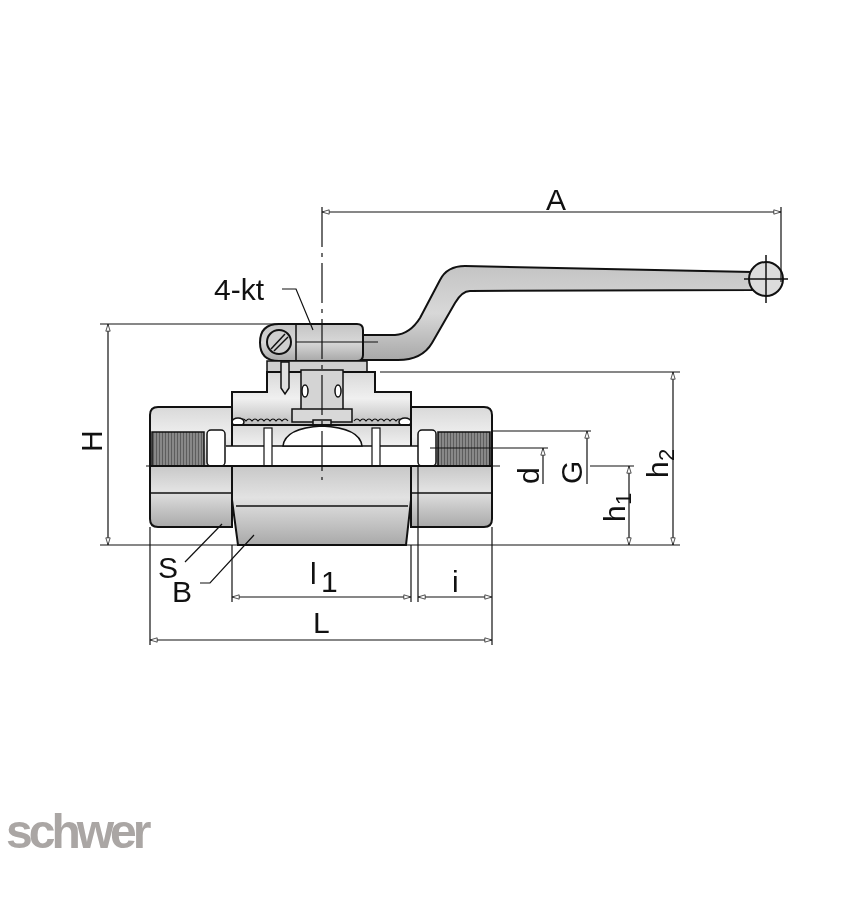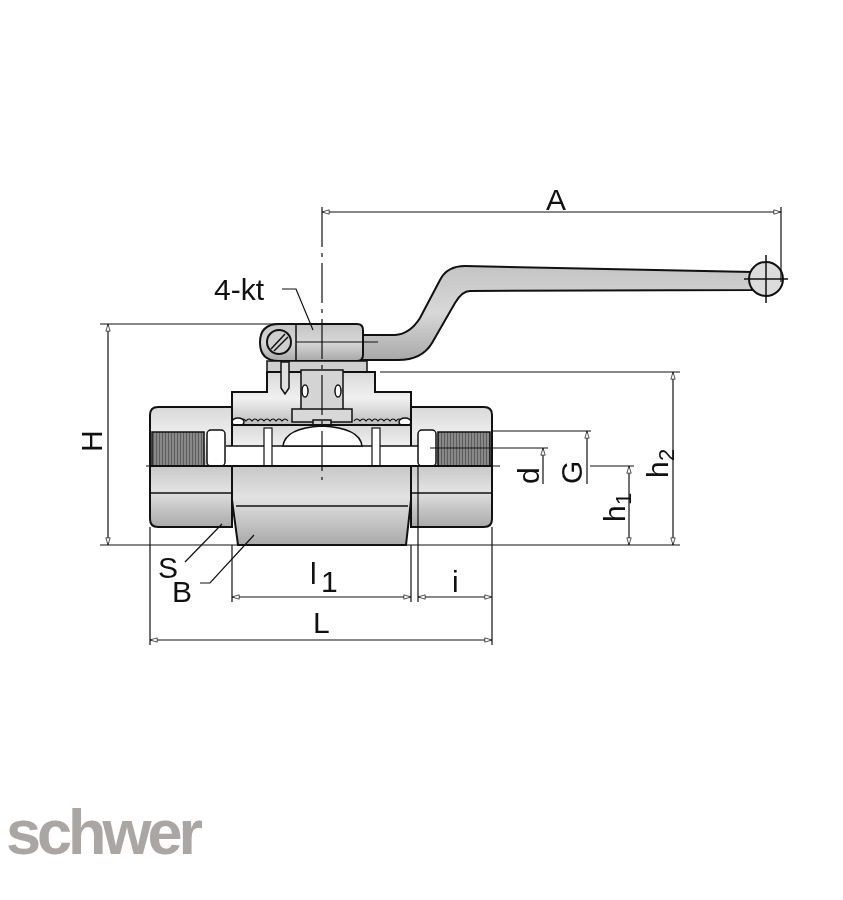--- a/index.html
+++ b/index.html
@@ -1,21 +1,21 @@
 <!DOCTYPE html>
 <html><head>
   <meta charset="utf-8">
   <style>
     html, body { margin: 0; padding: 0; background: #ffffff; }
     body { width: 843px; height: 900px; position: relative; overflow: hidden; font-family: "Liberation Sans", sans-serif; }
     #drawing { position: absolute; left: 0; top: 0; }
     .dimtext { font-family: "Liberation Sans", sans-serif; font-size: 30px; fill: #111; }
     .dimsub { font-family: "Liberation Sans", sans-serif; font-size: 22px; fill: #111; }
     .logo { position: absolute; left: 6px; top: 806px; color: #aaa6a4; }
-    .logo-main { font-family: "Liberation Sans", sans-serif; font-weight: bold; font-size: 63px; letter-spacing: -4px; line-height: 52px; }
+    .logo-main { font-family: "Liberation Sans", sans-serif; font-weight: bold; font-size: 48px; letter-spacing: -4px; line-height: 52px; }
     .logo-sub { font-family: "DejaVu Serif", serif; font-weight: bold; font-size: 27px; margin-left: 34px; line-height: 30px; margin-top: -4px; }
   </style>
 </head>
 <body>
 
 <svg id="drawing" width="843" height="900" viewBox="0 0 843 900" xmlns="http://www.w3.org/2000/svg">
   <defs>
     <linearGradient id="gBody" x1="0" y1="0" x2="0" y2="1">
       <stop offset="0" stop-color="#d9d9d9"></stop>
       <stop offset="0.5" stop-color="#f0f0f0"></stop>

